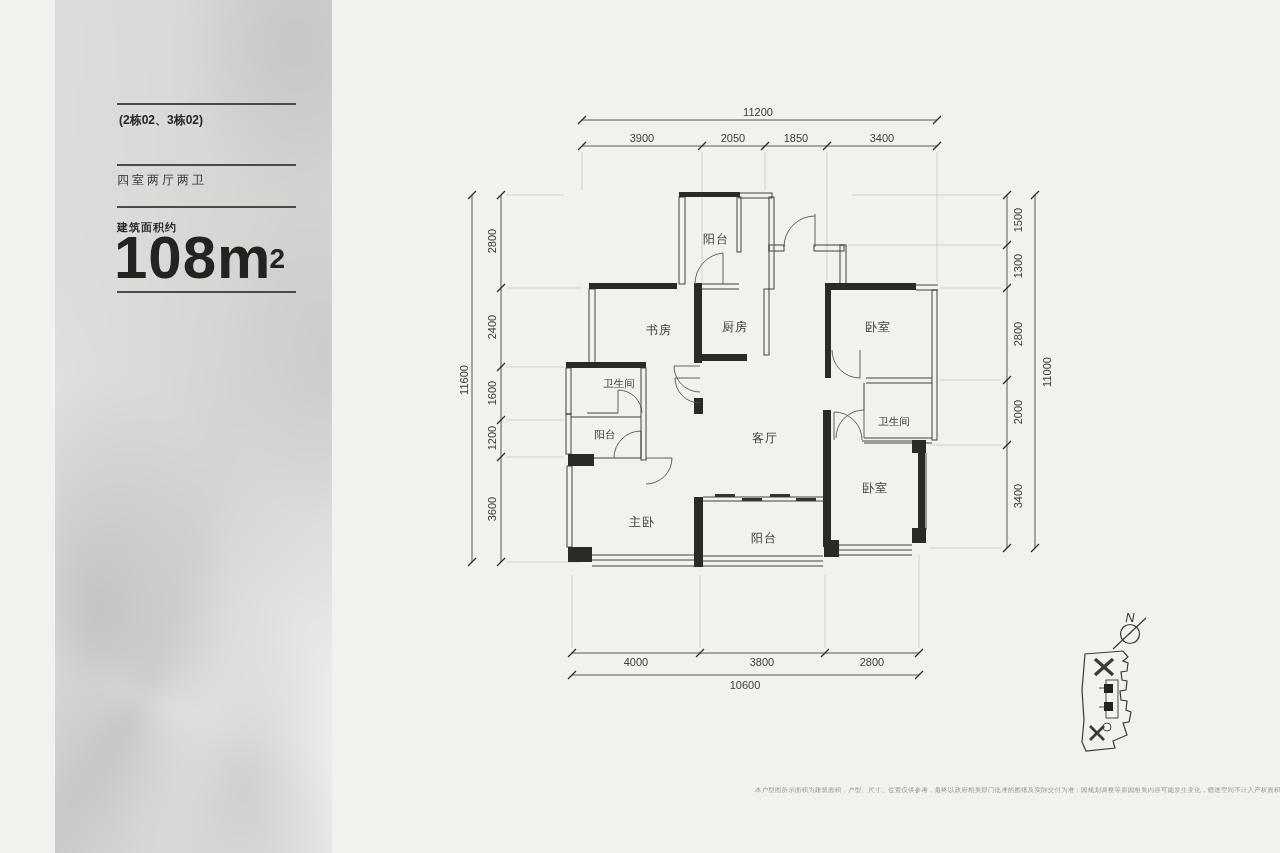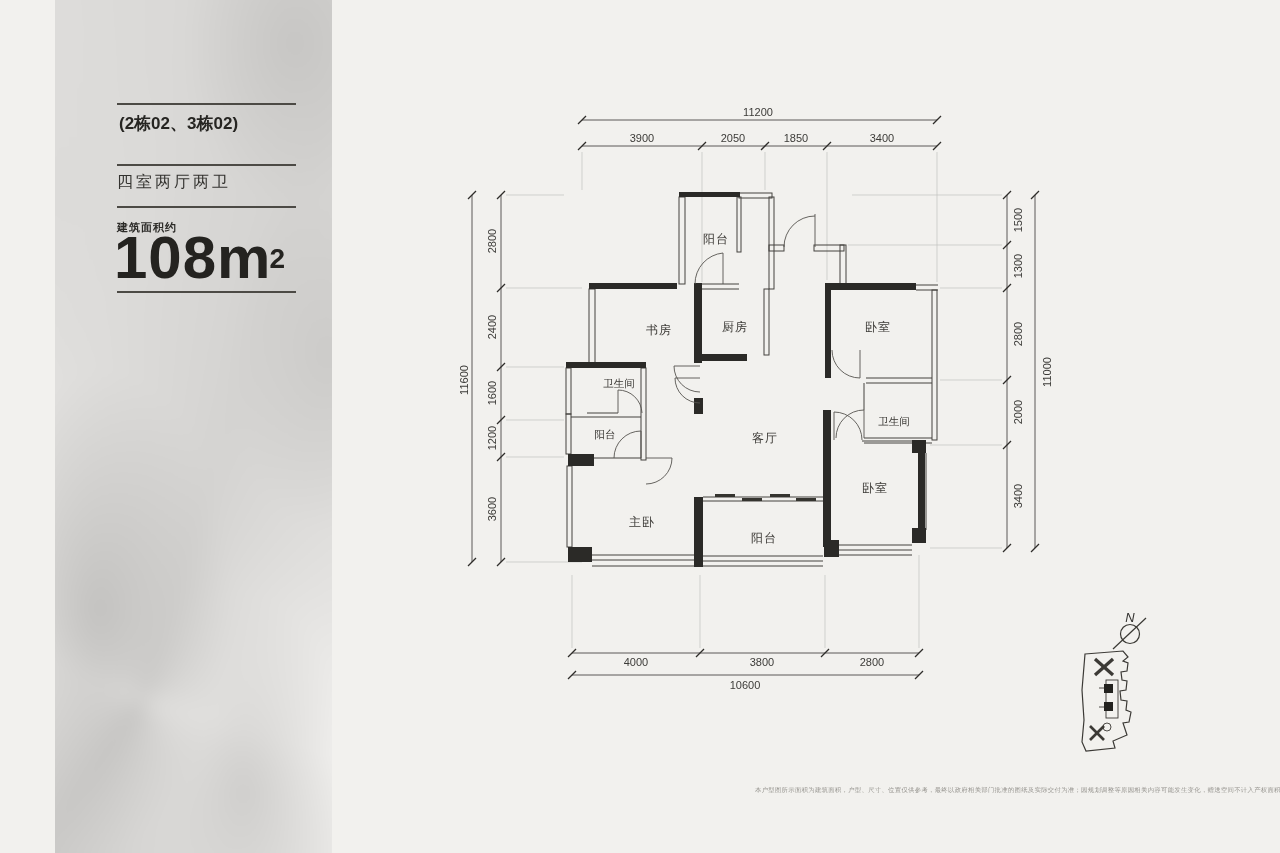--- a/index.html
+++ b/index.html
@@ -23,22 +23,22 @@
       radial-gradient(75% 50% at 22% 70%, #c3c2c0 0%, rgba(255,255,255,0) 52%),
       radial-gradient(60% 40% at 65% 90%, #cfcecc 0%, rgba(255,255,255,0) 55%),
       conic-gradient(from 215deg at 35% 80%, #c9c8c6, #f4f3f1 22%, #d4d3d1 45%, #f5f4f2 70%, #c9c8c6 100%),
       linear-gradient(100deg, #f3f2f0 0%, #e2e1df 55%, #efeeec 100%);
     filter:blur(9px);
   }
   
   .rule{position:absolute;left:117px;width:179px;border-top:2px solid #4c4a45;}
   .title-row{position:absolute;left:117px;top:112px;display:flex;align-items:baseline;white-space:nowrap;}
   .type-title{font-size:37px;font-weight:700;letter-spacing:2px;color:#262522;}
-  .type-sub{font-size:17px;font-weight:700;margin-left:2px;color:#262522;}
-  .layout-line{position:absolute;left:117px;top:172px;font-size:16px;font-weight:500;letter-spacing:3px;color:#33322f;}
+  .type-sub{font-size:12px;font-weight:700;margin-left:2px;color:#262522;}
+  .layout-line{position:absolute;left:117px;top:172px;font-size:12px;font-weight:500;letter-spacing:3px;color:#33322f;}
   .area-label{position:absolute;left:117px;top:220px;font-size:11px;font-weight:700;letter-spacing:1px;color:#2c2b28;}
   .area-row{position:absolute;left:114px;top:228px;white-space:nowrap;}
   .area-num{font-size:60px;font-weight:700;line-height:1;color:#242320;letter-spacing:1px;}
   .area-row sup{font-size:28px;font-weight:700;color:#242320;position:relative;top:-4px;left:-2px;}
   
   .plan-wrap{position:absolute;left:452px;top:85px;width:720px;height:720px;}
   svg text{font-family:"Liberation Sans","DejaVu Sans",sans-serif;}
   .dimtxt{font-size:11px;fill:#3c3b38;}
   .roomtxt{font-size:12px;fill:#3a3834;letter-spacing:1px;}
   .roomtxt.small{font-size:10.5px;letter-spacing:0;}

